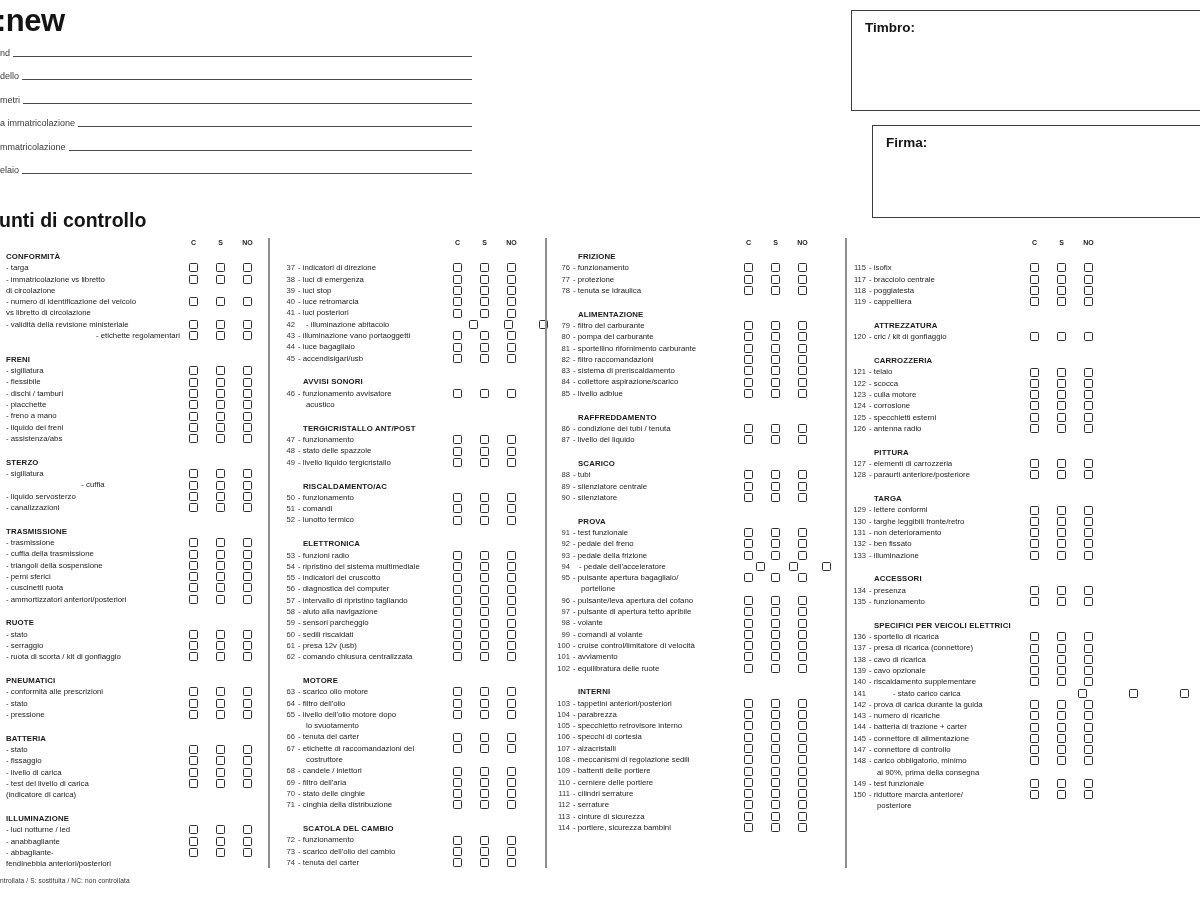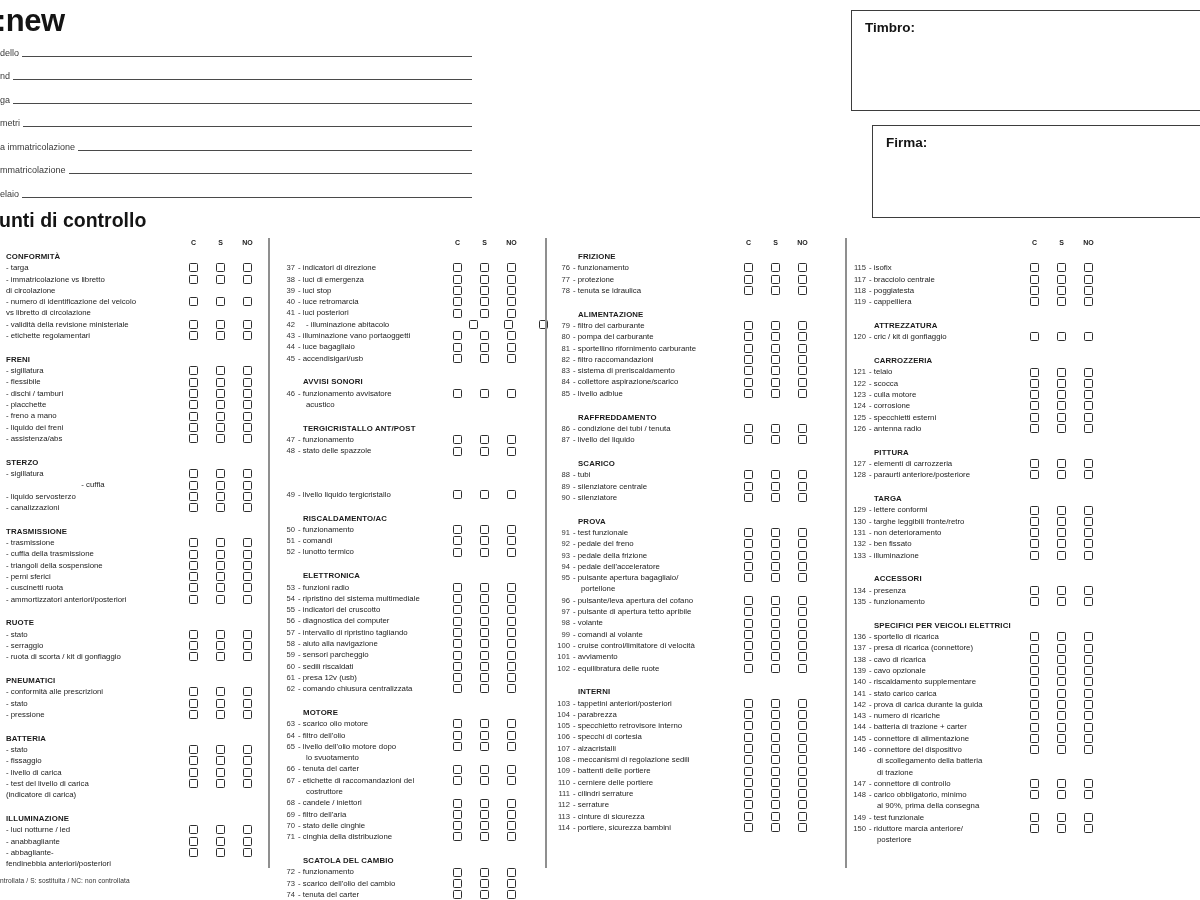--- a/index.html
+++ b/index.html
@@ -38,29 +38,25 @@
 </style>
 </head>
 <body>
 
 <div class="page">
 
   <div class="logo">:new</div>
 
   <div class="ffields" id="ffields">
       <div class="ffield">
-        <div class="flabel">dello</div>
-        <div class="fline"></div>
-      </div>
-      <div class="ffield">
         <div class="flabel">nd</div>
         <div class="fline"></div>
       </div>
       <div class="ffield">
-        <div class="flabel">ga</div>
+        <div class="flabel">dello</div>
         <div class="fline"></div>
       </div>
       <div class="ffield">
         <div class="flabel">metri</div>
         <div class="fline"></div>
       </div>
       <div class="ffield">
         <div class="flabel">a immatricolazione</div>
         <div class="fline"></div>
       </div>
@@ -136,21 +132,21 @@
             <div class="cbc">
               <div class="cb"></div>
             </div>
             <div class="cbc">
               <div class="cb"></div>
             </div>
             <div class="cbc">
               <div class="cb"></div>
             </div>
           </div>
-          <div class="row" style="grid-template-columns: 174px 27px 27px 27px;">
+          <div class="row" style="grid-template-columns: 174px 27px 27px 27px; text-align: right;">
             <div class="lbl">- etichette regolamentari</div>
             <div class="cbc">
               <div class="cb"></div>
             </div>
             <div class="cbc">
               <div class="cb"></div>
             </div>
             <div class="cbc">
               <div class="cb"></div>
             </div>
@@ -705,21 +701,21 @@
             <div class="cbc">
               <div class="cb"></div>
             </div>
             <div class="cbc">
               <div class="cb"></div>
             </div>
             <div class="cbc">
               <div class="cb"></div>
             </div>
           </div>
-          <div class="row" style="grid-template-columns: 17px 146px 27px 27px 27px; margin-top: 32px;">
+          <div class="row" style="grid-template-columns: 17px 146px 27px 27px 27px;">
             <div class="num">49</div>
             <div class="lbl hang">- livello liquido tergicristallo</div>
             <div class="cbc">
               <div class="cb"></div>
             </div>
             <div class="cbc">
               <div class="cb"></div>
             </div>
             <div class="cbc">
               <div class="cb"></div>
@@ -1315,21 +1311,21 @@
             <div class="cbc">
               <div class="cb"></div>
             </div>
             <div class="cbc">
               <div class="cb"></div>
             </div>
             <div class="cbc">
               <div class="cb"></div>
             </div>
           </div>
-          <div class="row" style="grid-template-columns: 17px 162px 27px 27px 27px;">
+          <div class="row" style="grid-template-columns: 17px 162px 27px 27px 27px; gap: 6px;">
             <div class="num">94</div>
             <div class="lbl hang">- pedale dell'acceleratore</div>
             <div class="cbc">
               <div class="cb"></div>
             </div>
             <div class="cbc">
               <div class="cb"></div>
             </div>
             <div class="cbc">
               <div class="cb"></div>
@@ -1946,21 +1942,21 @@
             <div class="cbc">
               <div class="cb"></div>
             </div>
             <div class="cbc">
               <div class="cb"></div>
             </div>
             <div class="cbc">
               <div class="cb"></div>
             </div>
           </div>
-          <div class="row" style="grid-template-columns: 20px 152px 27px 27px 27px;">
+          <div class="row" style="grid-template-columns: 20px 152px 27px 27px 27px; gap: 24px;">
             <div class="num">141</div>
             <div class="lbl hang">- stato carico carica</div>
             <div class="cbc">
               <div class="cb"></div>
             </div>
             <div class="cbc">
               <div class="cb"></div>
             </div>
             <div class="cbc">
               <div class="cb"></div>
@@ -2001,35 +1997,20 @@
             <div class="cbc">
               <div class="cb"></div>
             </div>
             <div class="cbc">
               <div class="cb"></div>
             </div>
           </div>
           <div class="row" style="grid-template-columns: 20px 152px 27px 27px 27px;">
             <div class="num">145</div>
             <div class="lbl hang">- connettore di alimentazione</div>
-            <div class="cbc">
-              <div class="cb"></div>
-            </div>
-            <div class="cbc">
-              <div class="cb"></div>
-            </div>
-            <div class="cbc">
-              <div class="cb"></div>
-            </div>
-          </div>
-          <div class="row" style="grid-template-columns: 20px 152px 27px 27px 27px;">
-            <div class="num">146</div>
-            <div class="lbl hang">- connettore del dispositivo
-di scollegamento della batteria
-di trazione</div>
             <div class="cbc">
               <div class="cb"></div>
             </div>
             <div class="cbc">
               <div class="cb"></div>
             </div>
             <div class="cbc">
               <div class="cb"></div>
             </div>
           </div>

